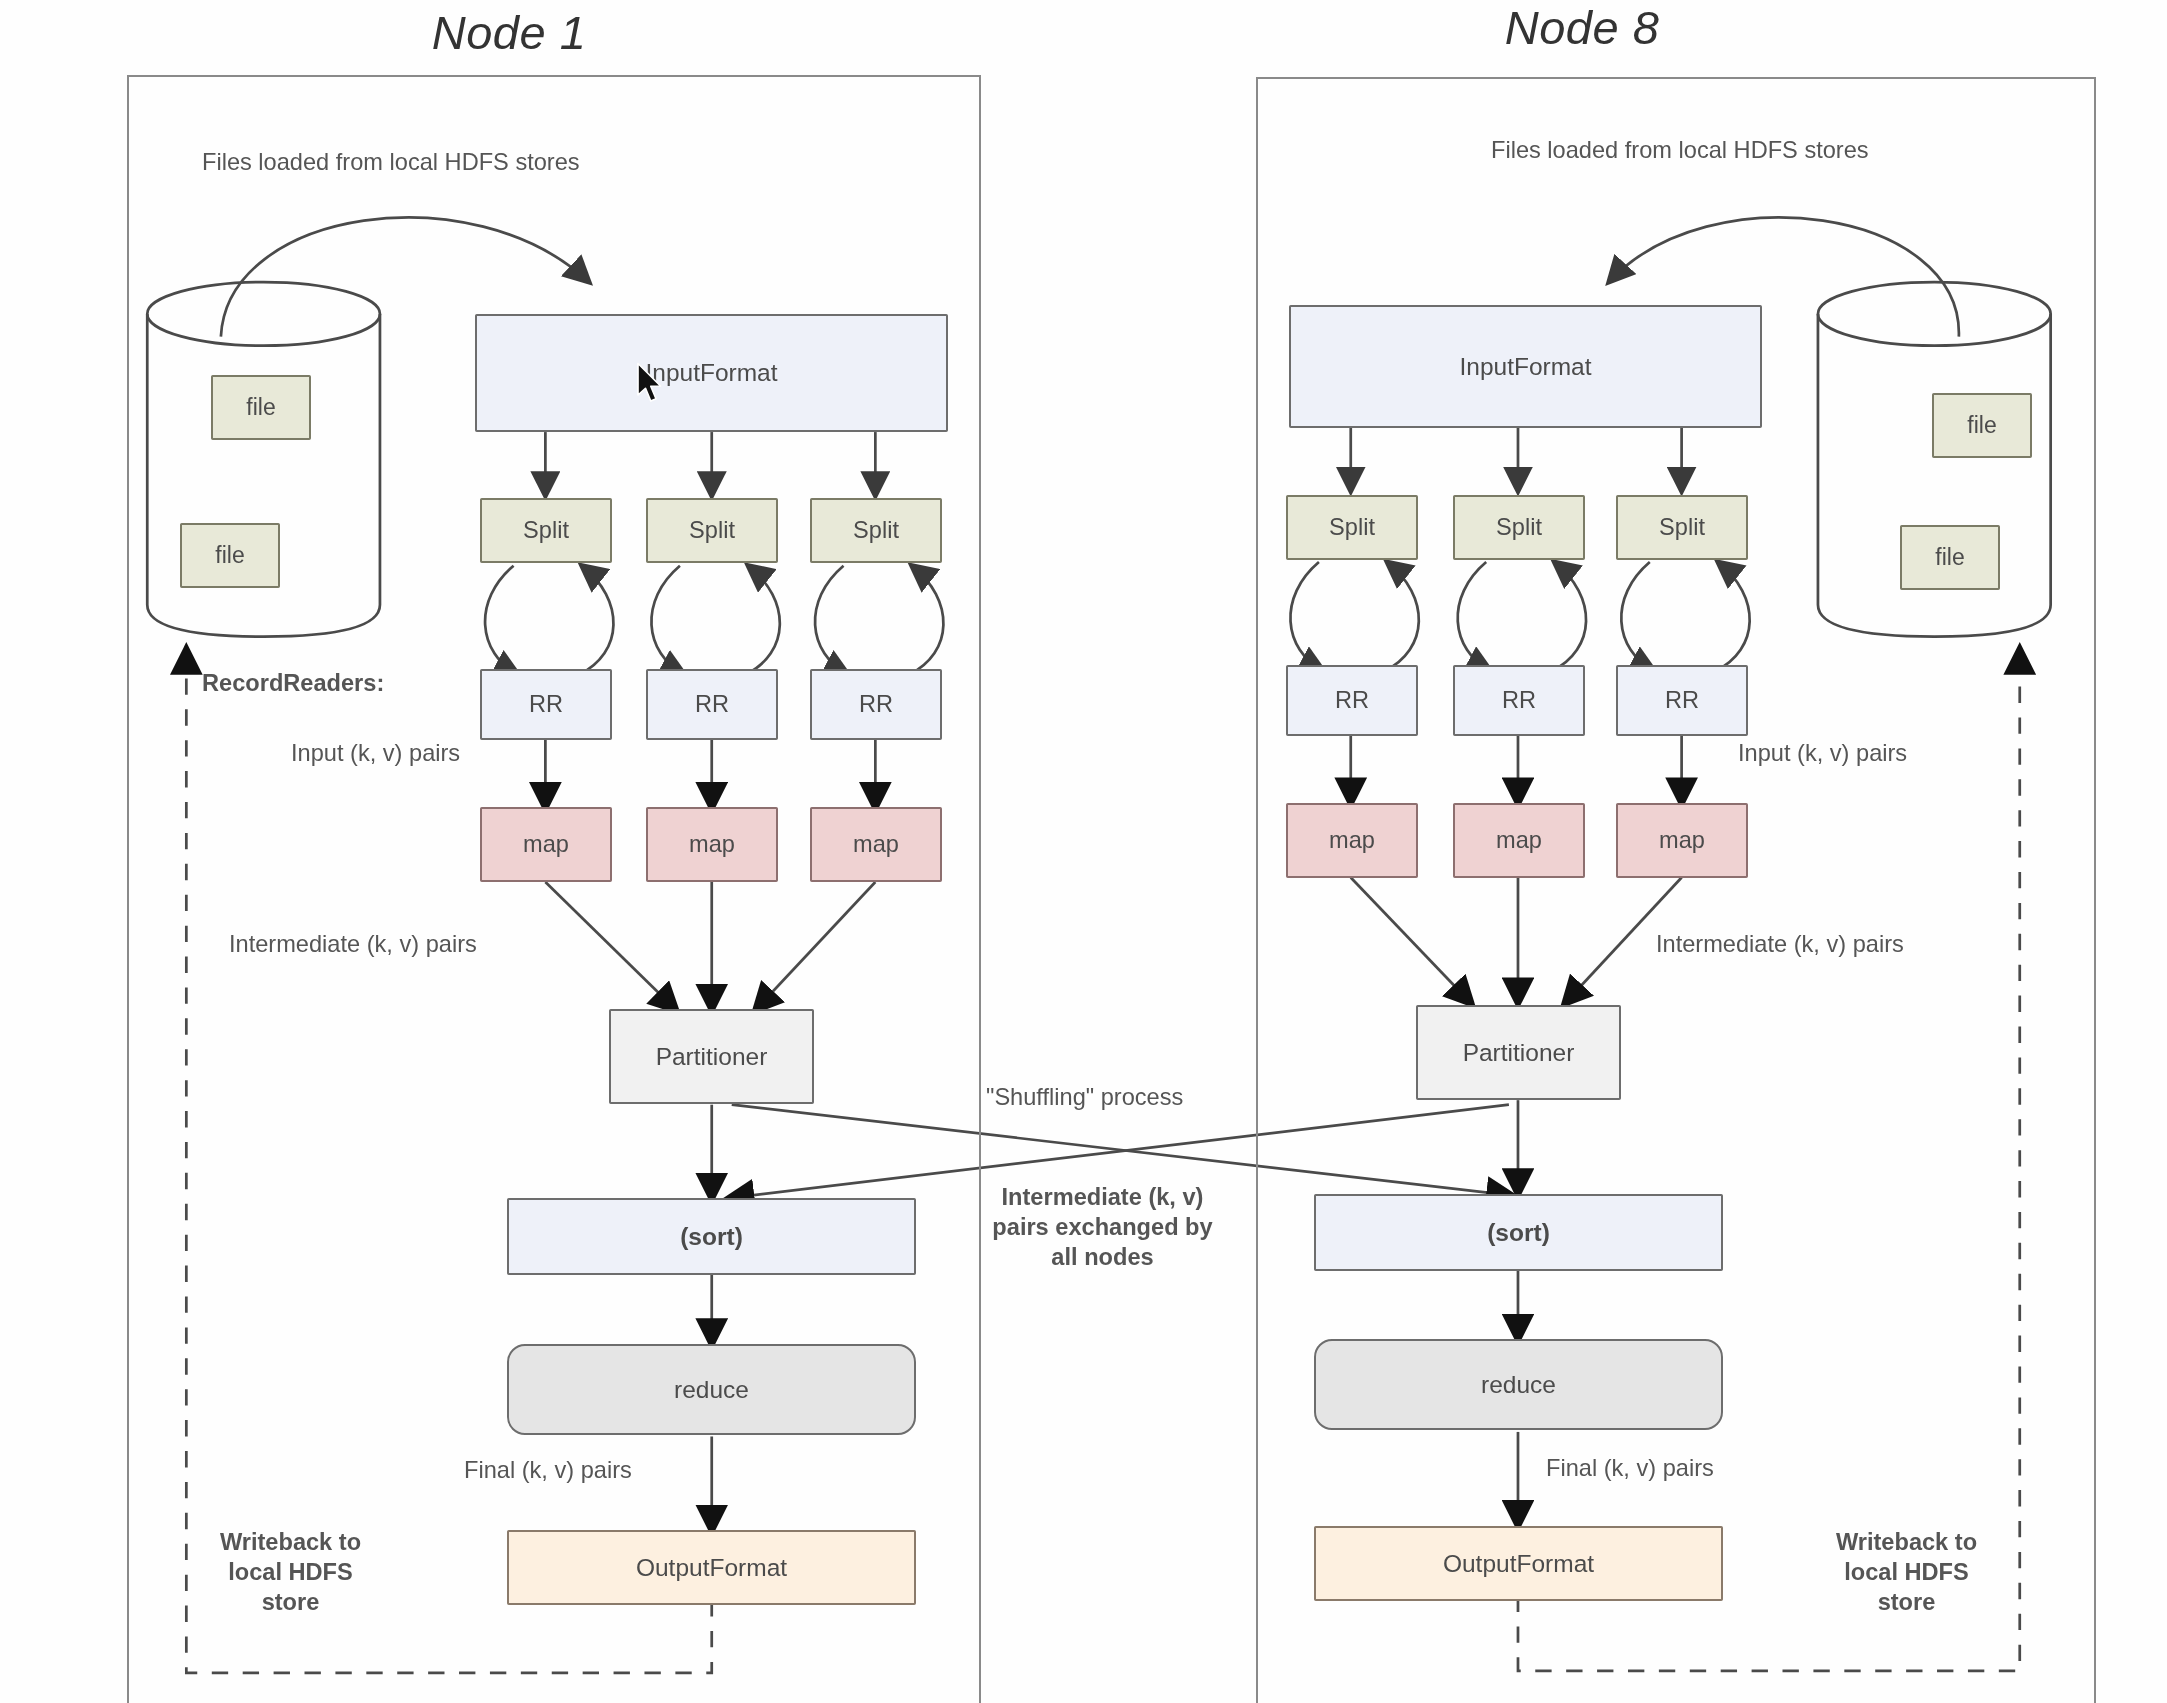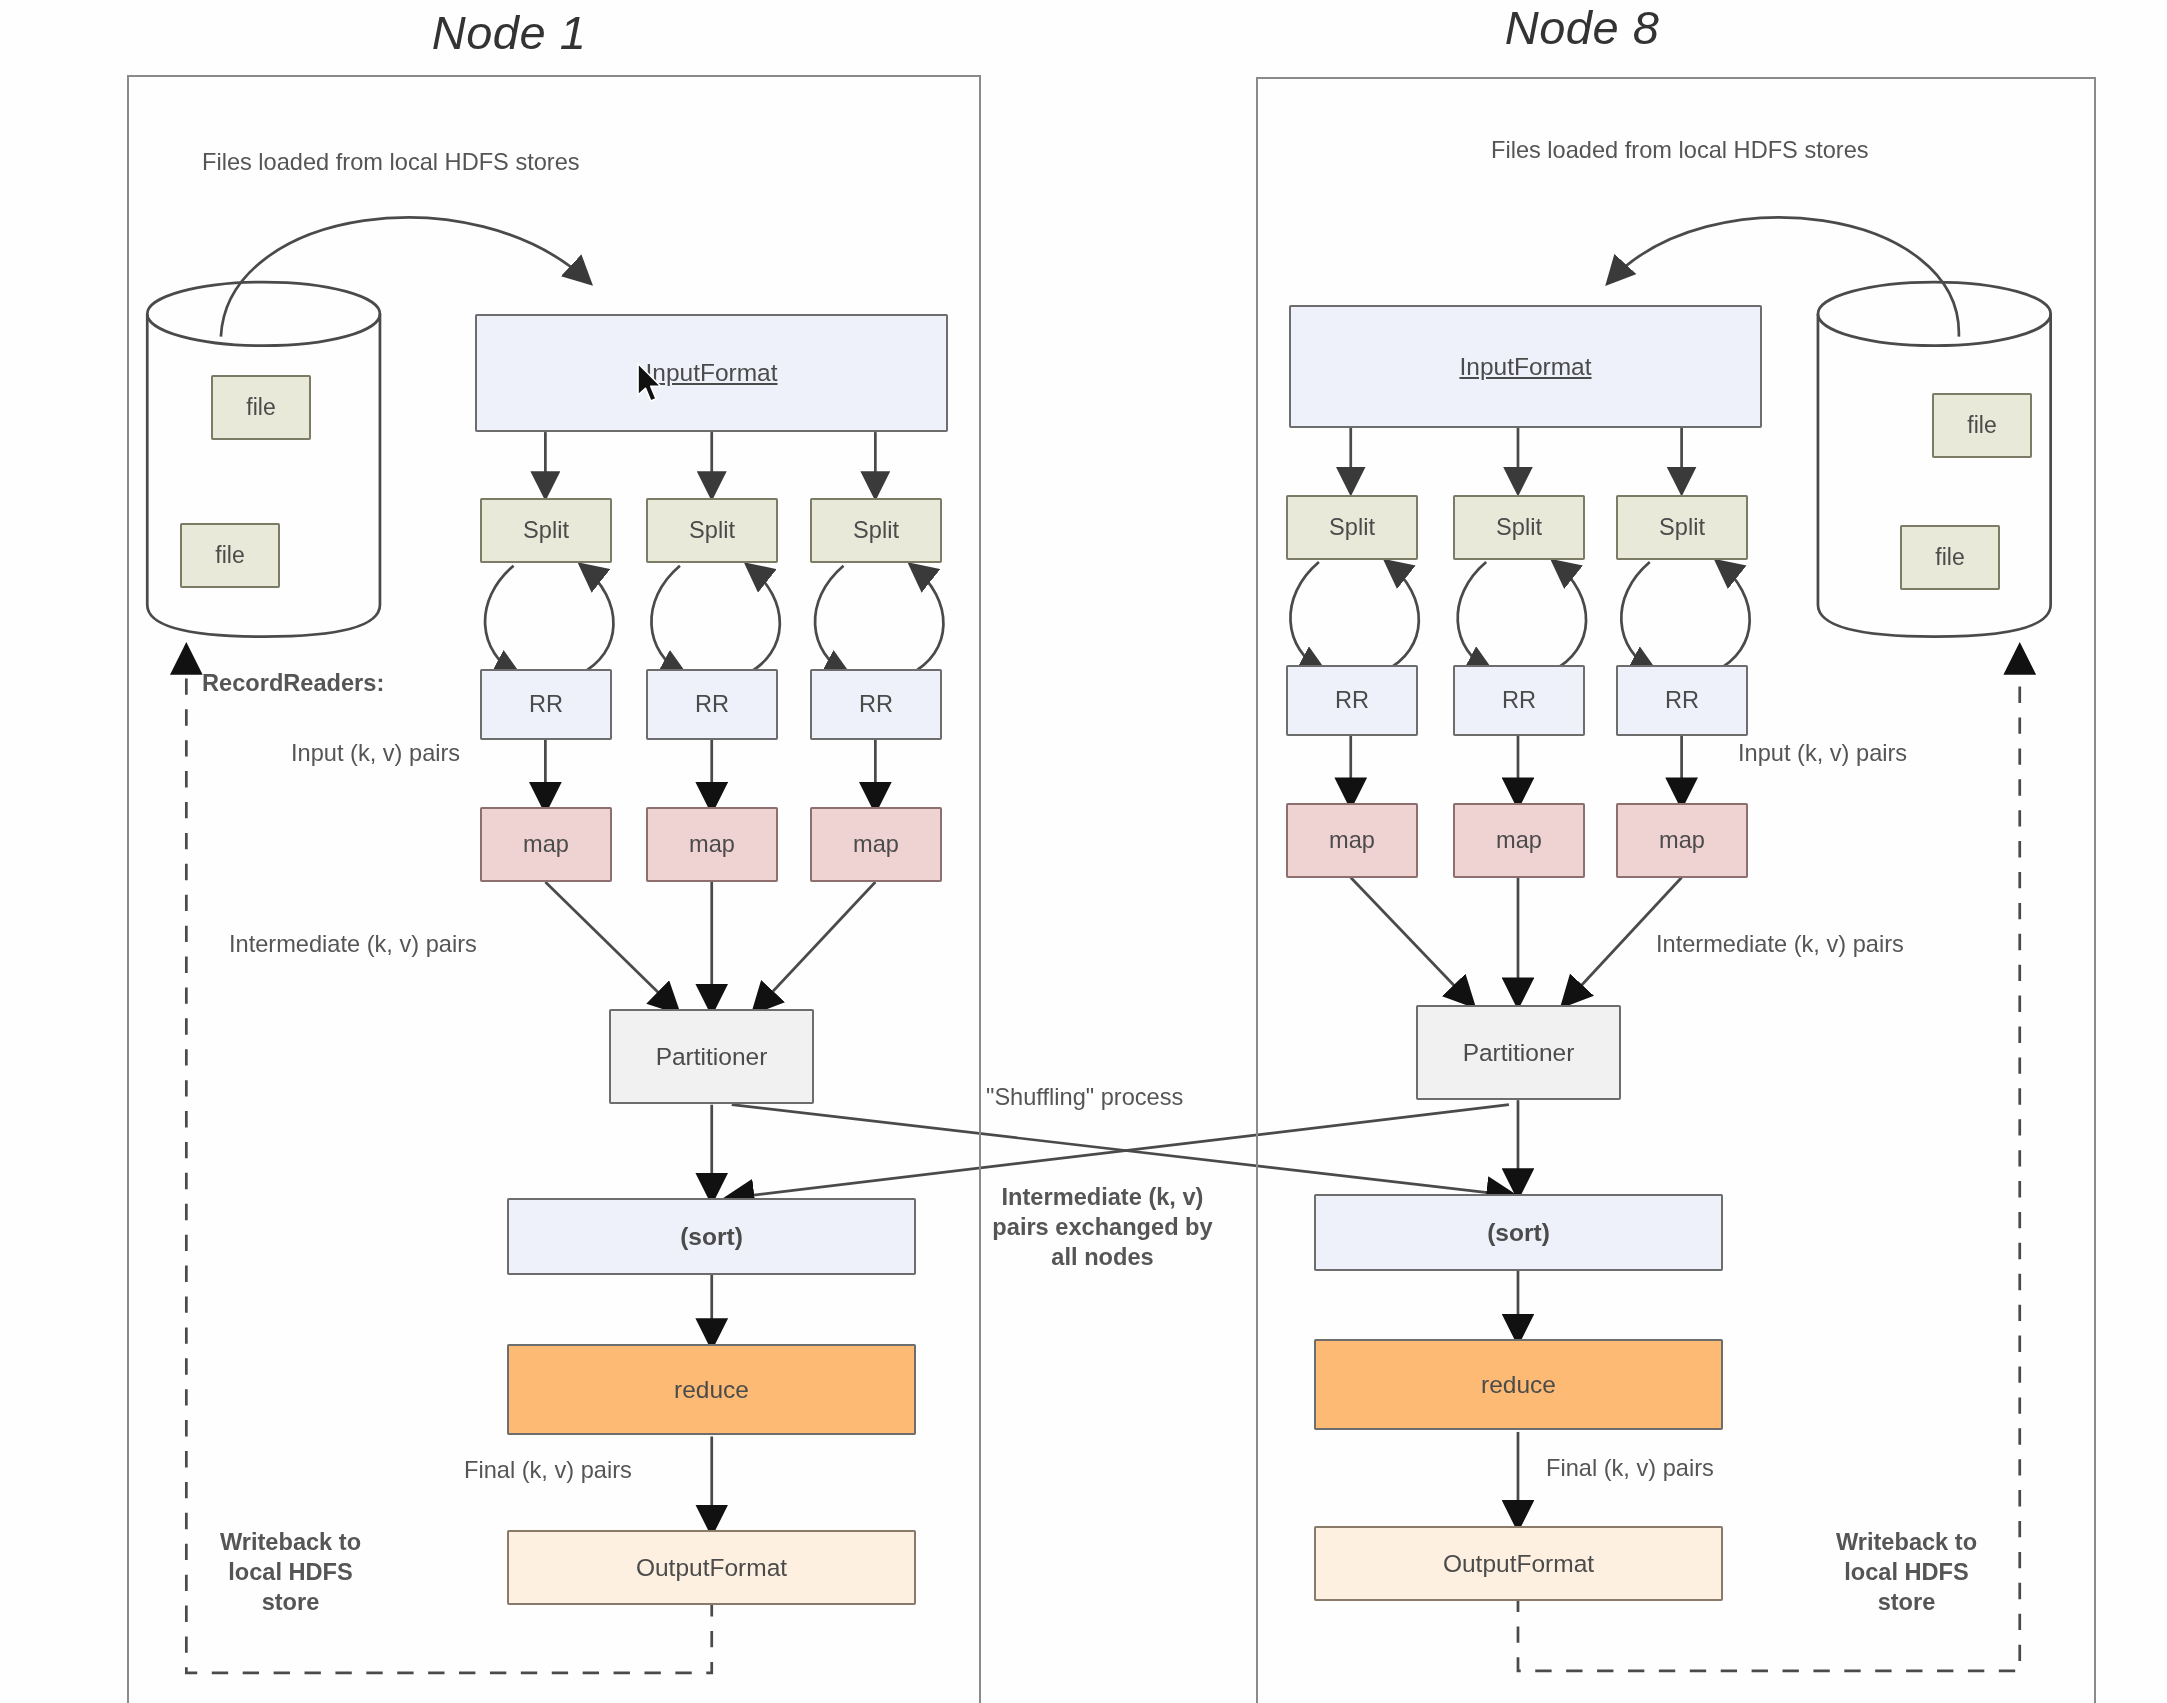--- a/index.html
+++ b/index.html
@@ -22,27 +22,27 @@
     position:absolute;font-size:23.6px;color:#555;white-space:nowrap;line-height:1.28;
   }
   .lbl.c{text-align:center;font-weight:bold;}
 
   .box{
     position:absolute;border:2.7px solid #6d6d6d;
     display:flex;align-items:center;justify-content:center;
     font-size:24.5px;color:#4b4b4b;box-sizing:border-box;
     border-radius:1.8px;
   }
-  .box.inputformat{background:#eef1f9;text-decoration:underline;}
+  .box.inputformat{background:#eef1f9;}
   .box.split{background:#e8e9d8;border-color:#7b7b66;font-size:23.6px;}
   .box.rr{background:#eef1f9;font-size:23.6px;margin-top:16px;}
   .box.map{background:#efd2d2;border-color:#8d6f6f;font-size:23.6px;}
   .box.partitioner{background:#f1f1f1;}
   .box.sortbox{background:#eef1f9;font-weight:bold;}
-  .box.reduce{background:#fdba74;border-color:#6d6d6d;}
+  .box.reduce{background:#e5e5e5;border-color:#6d6d6d;border-radius:18px;}
   .box.outputformat{background:#fdf0e0;border-color:#8a7a6a;}
   .box.file{background:#e8e9d8;border-color:#7b7b66;font-size:23px;}
 
   .cursor{position:absolute;width:31px;height:42px;}
 </style>
 </head>
 <body>
 
 <div id="canvas">
 

